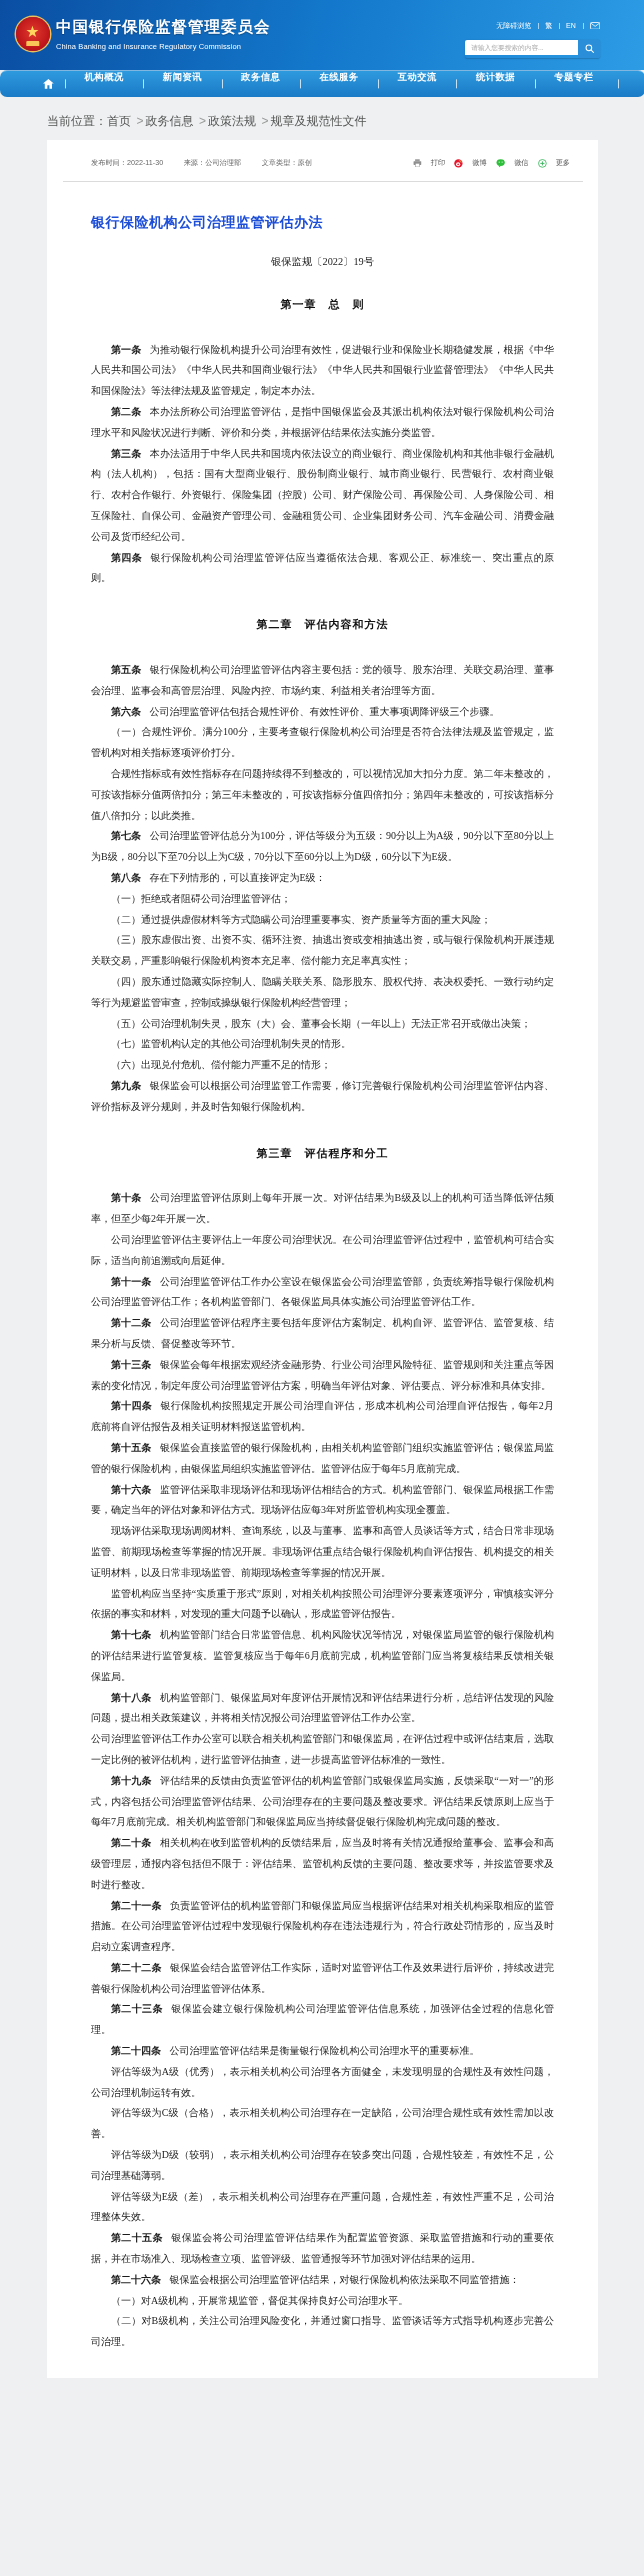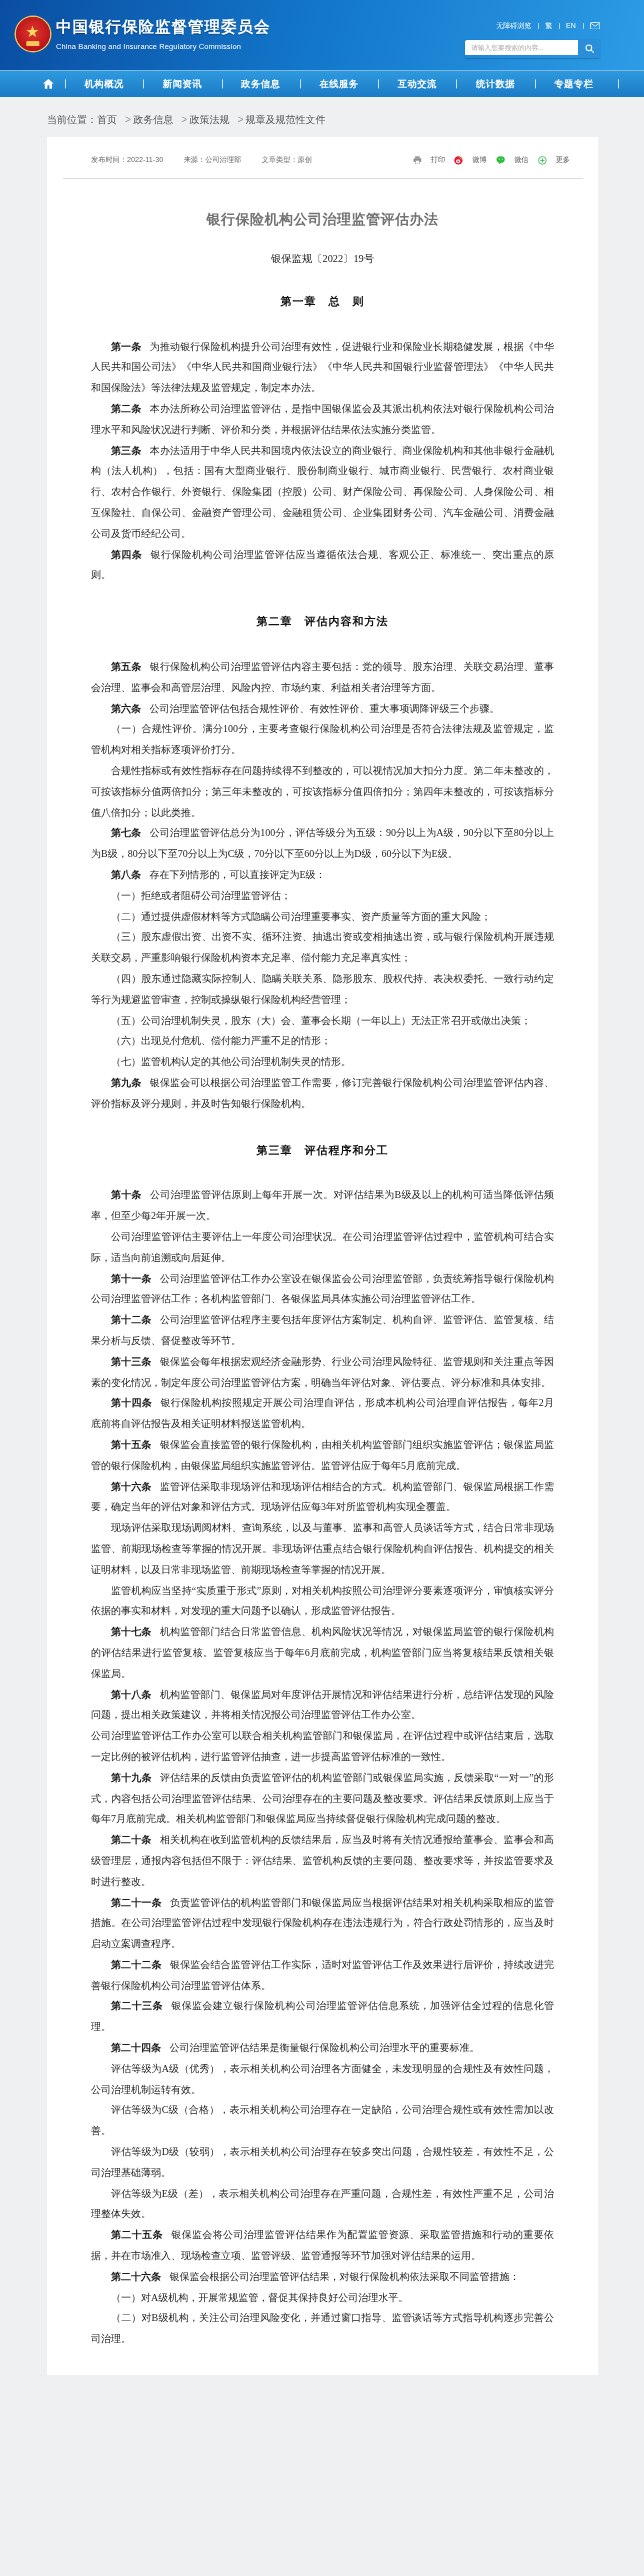--- a/index.html
+++ b/index.html
@@ -17,41 +17,41 @@
   .titles .cn{font-size:15.5px;font-weight:bold;letter-spacing:1px;text-shadow:0 0.5px 1px rgba(0,0,0,.3);}
   .titles .en{font-size:7.5px;margin-top:4.6px;letter-spacing:0.1px;}
   .utility{position:absolute;right:45px;top:20.6px;display:flex;align-items:center;gap:6.7px;color:#fff;font-size:7px;}
   .u-sep{width:0.5px;height:6.2px;background:rgba(255,255,255,.6);}
   .searchbar{position:absolute;right:45px;top:40px;display:flex;border-radius:2.1px;overflow:hidden;box-shadow:0 0.5px 1.5px rgba(0,0,0,.2);}
   .searchbar input{width:101px;height:15px;border:none;padding:0 6.2px;font-size:6.7px;color:#333;outline:none;font-family:inherit;}
   .searchbar input::placeholder{color:#a9a9a9;}
   .searchbar button{width:21.6px;height:17.5px;background:#2a8fd8;border:none;cursor:pointer;display:flex;align-items:center;justify-content:center;}
 
   
-  .nav{height:26px;background:linear-gradient(#2e9ade,#1a7ac6);border-top:0.5px solid rgba(255,255,255,.45);display:flex;align-items:center;padding:0 32px;}
+  .nav{height:26px;background:linear-gradient(#2e9ade,#1a7ac6);border-top:0.5px solid rgba(255,255,255,.45);display:flex;padding:0 32px;border-radius:7px;}
   .home{width:33px;display:flex;justify-content:center;align-items:center;}
   .nav-items{flex:1;display:flex;}
   .nav-item{flex:1;text-align:center;color:#fff;font-size:9.3px;font-weight:bold;position:relative;letter-spacing:0.5px;}
   .nav-item::before{content:'';position:absolute;left:0;top:50%;transform:translateY(-50%);width:0.5px;height:9.3px;background:rgba(255,255,255,.75);}
   .nav-item:last-child::after{content:'';position:absolute;right:-5.2px;top:50%;transform:translateY(-50%);width:0.5px;height:9.3px;background:rgba(255,255,255,.75);}
 
   
-  .breadcrumb{padding:15.5px 0 10.3px 47px;font-size:10px;color:#555;font-family:Liberation Mono, monospace;}
+  .breadcrumb{padding:15.5px 0 10.3px 47px;font-size:12px;color:#555;}
   .crumb{color:#555;}
   .crumb::after{content:' \003E ';color:#999;margin:0 2.1px;}
   .crumb:last-child::after{content:'';}
 
   
   .card{width:551px;margin:0 auto;background:#fff;padding-top:18.5px;padding-bottom:25px;}
   .meta-row{display:flex;justify-content:space-between;align-items:center;padding:0 28px 0 44px;font-size:7.2px;color:#666;}
   .meta-left > span{margin-right:18.5px;}
   .share{display:flex;align-items:center;gap:9.3px;}
   .share-item{display:flex;align-items:center;gap:9px;font-size:7.2px;color:#555;}
   .divider{border-top:0.5px solid #dbdbdb;margin:12.4px 15.5px 0;}
-  .doc-title{margin:32px 44px 0;text-align:center;font-size:14px;color:#737373;font-weight:bold;letter-spacing:0.5px;}
+  .doc-title{margin:32px 44px 0;text-align:left;font-size:14px;color:#1d4ed8;font-weight:bold;letter-spacing:0.5px;}
   .doc-number{margin-top:23px;text-align:center;font-size:10.3px;color:#222;font-family:"Liberation Serif","DejaVu Serif",serif;}
   .article-body{margin-top:17px;padding:0 44px;font-family:"Liberation Serif","DejaVu Serif",serif;font-size:10px;line-height:2.08;color:#1c1c1c;text-align:justify;}
   .blk{margin:0;text-indent:2em;}
   .lead{font-family:"Liberation Sans","DejaVu Sans",sans-serif;font-weight:bold;margin-right:.85em;}
   .lead:empty{display:none;}
   .chapter{text-indent:0;text-align:center;font-family:"Liberation Sans","DejaVu Sans",sans-serif;font-weight:bold;font-size:11px;color:#111;margin:24px 0;letter-spacing:1px;}
   .para-noindent{text-indent:0;}
 </style>
 </head>
 <body>
@@ -196,24 +196,24 @@
         <p class="blk para"><span>（一）拒绝或者阻碍公司治理监管评估；</span></p>
 
         <p class="blk para"><span>（二）通过提供虚假材料等方式隐瞒公司治理重要事实、资产质量等方面的重大风险；</span></p>
 
         <p class="blk para"><span>（三）股东虚假出资、出资不实、循环注资、抽逃出资或变相抽逃出资，或与银行保险机构开展违规关联交易，严重影响银行保险机构资本充足率、偿付能力充足率真实性；</span></p>
 
         <p class="blk para"><span>（四）股东通过隐藏实际控制人、隐瞒关联关系、隐形股东、股权代持、表决权委托、一致行动约定等行为规避监管审查，控制或操纵银行保险机构经营管理；</span></p>
 
         <p class="blk para"><span>（五）公司治理机制失灵，股东（大）会、董事会长期（一年以上）无法正常召开或做出决策；</span></p>
 
+        <p class="blk para"><span>（七）监管机构认定的其他公司治理机制失灵的情形。</span></p>
+
         <p class="blk para"><span>（六）出现兑付危机、偿付能力严重不足的情形；</span></p>
 
-        <p class="blk para"><span>（七）监管机构认定的其他公司治理机制失灵的情形。</span></p>
-
         <p class="blk para"><b class="lead">第九条</b><span>银保监会可以根据公司治理监管工作需要，修订完善银行保险机构公司治理监管评估内容、评价指标及评分规则，并及时告知银行保险机构。</span></p>
 
         <p class="blk chapter"><span>第三章　评估程序和分工</span></p>
 
         <p class="blk para"><b class="lead">第十条</b><span>公司治理监管评估原则上每年开展一次。对评估结果为B级及以上的机构可适当降低评估频率，但至少每2年开展一次。</span></p>
 
         <p class="blk para"><span>公司治理监管评估主要评估上一年度公司治理状况。在公司治理监管评估过程中，监管机构可结合实际，适当向前追溯或向后延伸。</span></p>
 
         <p class="blk para"><b class="lead">第十一条</b><span>公司治理监管评估工作办公室设在银保监会公司治理监管部，负责统筹指导银行保险机构公司治理监管评估工作；各机构监管部门、各银保监局具体实施公司治理监管评估工作。</span></p>
 

